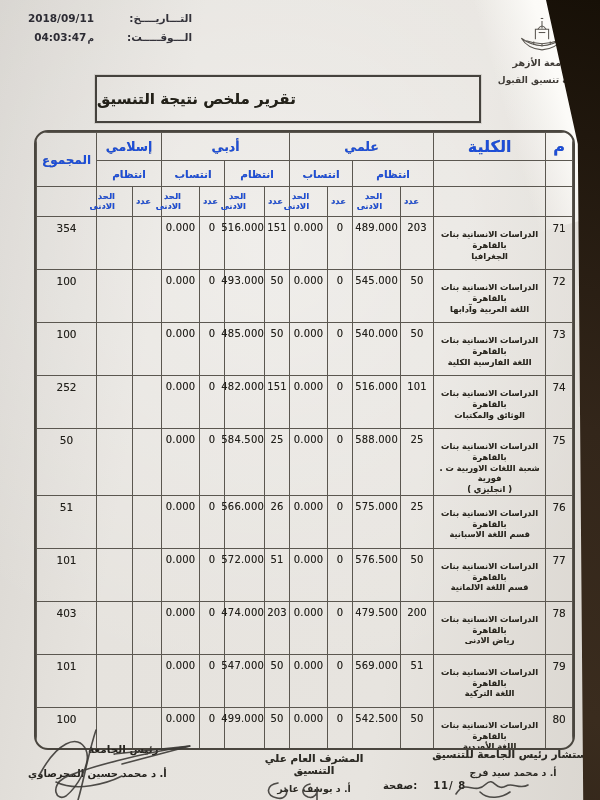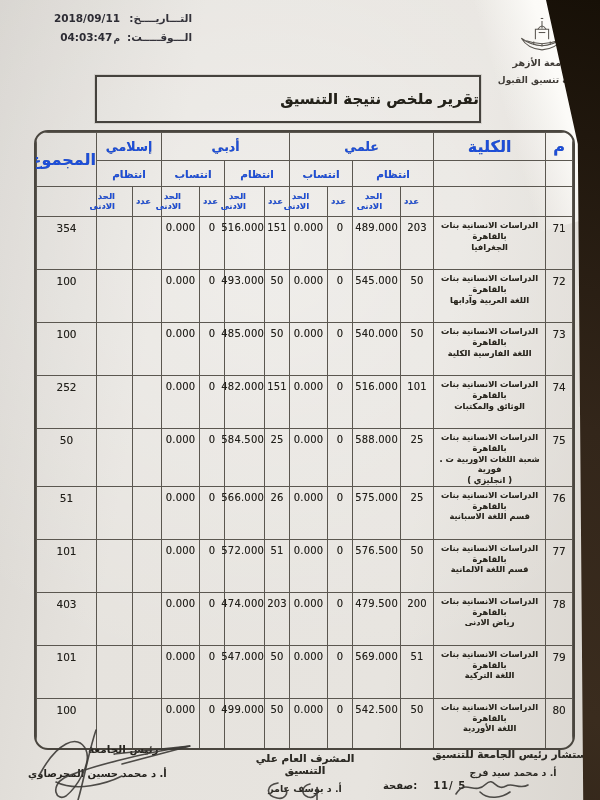--- a/index.html
+++ b/index.html
@@ -20,68 +20,68 @@
   .bg-dark{
     position:absolute;inset:0;z-index:4;pointer-events:none;
     clip-path:polygon(91% 0%,100% 0%,100% 100%,97.2% 100%,96.3% 18%);
     background:linear-gradient(195deg,#171007 0%,#33261a 45%,#3a2c1e 75%,#2e2217 100%);
   }
   .sheet{position:absolute;inset:0;z-index:2;color:#26241f;}
 
   
   .meta{position:absolute;left:22px;top:12px;width:170px;direction:rtl;font-size:10.5px;font-weight:bold;color:#33323a;}
   .meta .row{display:flex;align-items:baseline;margin-bottom:7px;}
-  .meta .lbl{min-width:72px;letter-spacing:.2px;}
+  .meta .lbl{min-width:72px;letter-spacing:.2px;margin-left:26px;}
   .meta .val{direction:ltr;unicode-bidi:isolate;margin-left:4px;color:#2d2c34;}
   .meta .suffix{font-size:9px;margin-left:1px;}
 
   
   .org{position:absolute;left:460px;top:16px;width:100px;text-align:center;color:#3f3b36;margin-left:32px;}
   .org svg{display:block;margin:0 auto;}
   .org .uni{font-size:9.5px;font-weight:bold;margin-top:3px;}
   .org .office{font-size:9px;font-weight:bold;margin-top:7px;}
 
   
   .title-box{
     position:absolute;left:95px;top:75px;width:382px;height:44px;
-    border:2px solid #45423d;display:flex;align-items:center;justify-content:flex-end;
+    border:2px solid #45423d;display:flex;align-items:center;justify-content:flex-start;
     box-shadow:0 0 0 1px rgba(150,147,140,.25);
   }
   .title-box .t{font-size:15px;font-weight:bold;color:#232119;text-shadow:0 0 .6px rgba(40,40,40,.45);}
 
   
   .tbl-wrap{
     position:absolute;left:34px;top:130px;width:537px;height:616px;
     border:2px solid #4a463f;border-radius:14px;overflow:hidden;
   }
   table{width:100%;height:100%;border-collapse:collapse;table-layout:fixed;direction:rtl;}
   th,td{border:1px solid #5b5750;padding:0;text-shadow:0 0 .5px rgba(60,58,52,.5);}
   thead tr.r1{height:28px;}
   thead tr.r2{height:26px;}
   thead tr.r3{height:30px;}
   th{font-weight:bold;color:#1d4ed8;}
   .h-group{font-size:12.5px;}
   .h-serial,.h-college{font-size:16px;}
-  .h-total{font-size:16px;}
+  .h-total{font-size:12px;}
   .h-sub{font-size:10.5px;}
   .h-mini{font-size:8.5px;line-height:1.15;padding:2px 18px;}
   tbody td{vertical-align:top;text-align:center;font-size:10px;color:#211f1a;}
   tbody tr{height:53px;}
   td.c-serial{padding-top:5px;font-size:10.5px;}
-  td.c-college{padding-top:3px;}
+  td.c-college{padding-top:12px;}
   .col-l{font-size:8.3px;line-height:1.3;font-weight:bold;color:#2a271f;}
   td.c-num{padding-top:5px;letter-spacing:.2px;}
   td.c-total{padding-top:5px;text-align:center;font-size:10.5px;}
 
   
   .f-block{position:absolute;text-align:center;font-weight:bold;color:#2c2a24;}
   .f-title{font-size:10.5px;text-shadow:0 0 .5px rgba(60,58,52,.5);}
   .f-name{font-size:9.5px;margin-top:7px;}
   .f-right{left:383px;top:748px;width:168px;margin-left:46px;}
-  .f-center{left:237px;top:752px;width:136px;}
+  .f-center{left:246px;top:752px;width:136px;}
   .f-left-title{position:absolute;left:88px;top:743px;font-size:10.5px;font-weight:bold;}
   .f-left-name{position:absolute;left:28px;top:768px;font-size:10px;font-weight:bold;}
   .page-line{position:absolute;left:383px;top:780px;display:flex;align-items:baseline;font-size:10px;font-weight:bold;}
   .page-line .pv{margin-left:16px;letter-spacing:1px;}
   .sig{position:absolute;z-index:3;}
   .sig path{fill:none;stroke:#3c3a36;stroke-width:1.6;stroke-linecap:round;opacity:.9;}
 </style>
 </head>
 <body>
 
@@ -376,21 +376,21 @@
 </tbody>
     </table>
   </div>
 
   <div class="f-block f-right">
     <div class="f-title">مستشار رئيس الجامعة للتنسيق</div>
     <div class="f-name">أ. د محمد سيد فرج</div>
   </div>
   <div class="page-line">
     <span>صفحة:</span>
-    <span class="pv" dir="ltr">11/ 5</span>
+    <span class="pv" dir="ltr">11/ 8</span>
   </div>
   <svg class="sig" style="left:452px;top:770px" width="80" height="30" viewBox="0 0 80 30">
     <path d="M4,24 C14,8 22,26 34,14 C42,6 44,22 54,16 C60,12 68,20 76,15"></path>
     <path d="M28,22 C36,30 50,28 58,22"></path>
   </svg>
 
   <div class="f-block f-center">
     <div class="f-title">المشرف العام علي التنسيق</div>
     <div class="f-name">أ. د يوسف عامر</div>
   </div>

